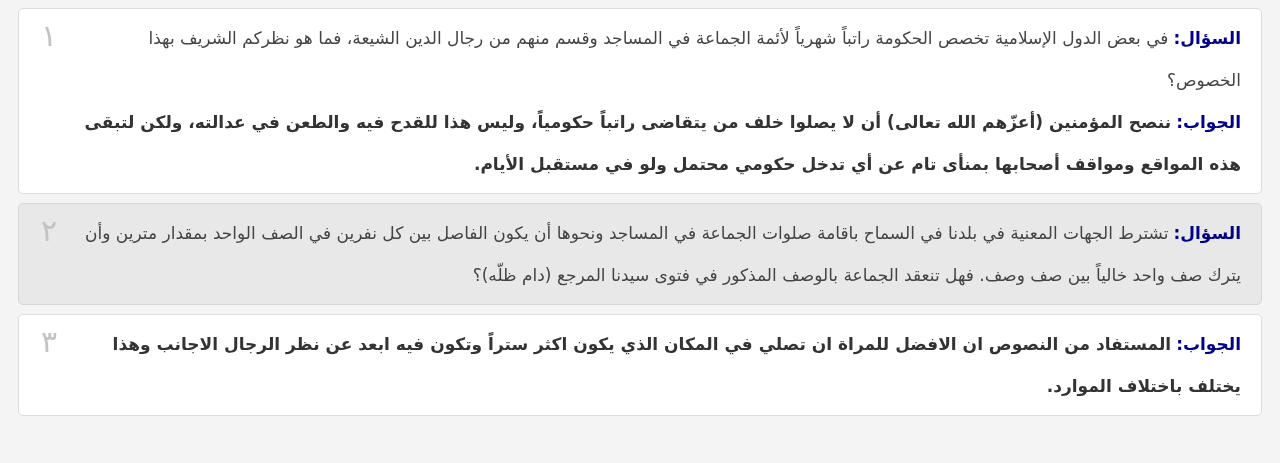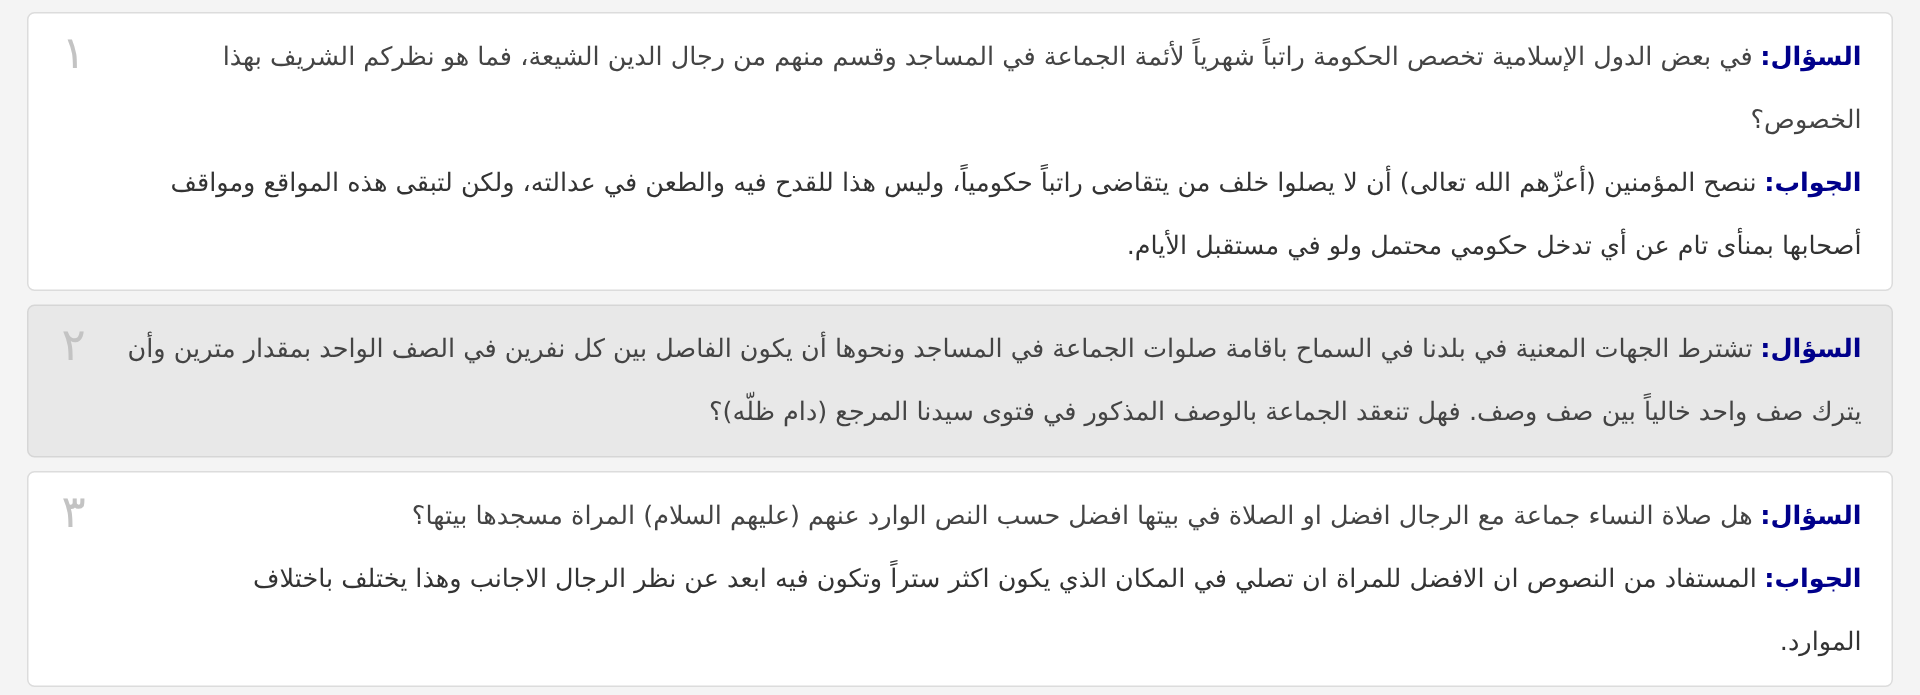--- a/index.html
+++ b/index.html
@@ -37,37 +37,36 @@
     font-size: 17px;
     line-height: 42px;
   }
   .qa-label {
     color: #00008b;
     font-weight: bold;
     margin-inline-end: 5px;
     white-space: nowrap;
   }
   .q-text { color: #444444; font-weight: normal; }
-  .a-text { color: #333333; font-weight: normal; margin-left: 40px; }
+  .a-text { color: #333333; font-weight: bold; margin-left: 40px; }
 </style>
 </head>
 <body>
 
 <main>
 
   <section class="qa-box">
     <span class="qa-number">١</span>
     <p class="qa-line"><span class="qa-label">السؤال:</span><span class="q-text">في بعض الدول الإسلامية تخصص الحكومة راتباً شهرياً لأئمة الجماعة في المساجد وقسم منهم من رجال الدين الشيعة، فما هو نظركم الشريف بهذا الخصوص؟</span></p>
     <p class="qa-line"><span class="qa-label">الجواب:</span><span class="a-text">ننصح المؤمنين (أعزّهم الله تعالى) أن لا يصلوا خلف من يتقاضى راتباً حكومياً، وليس هذا للقدح فيه والطعن في عدالته، ولكن لتبقى هذه المواقع ومواقف أصحابها بمنأى تام عن أي تدخل حكومي محتمل ولو في مستقبل الأيام.</span></p>
   </section>
 
   <section class="qa-box alt">
     <span class="qa-number">٢</span>
     <p class="qa-line"><span class="qa-label">السؤال:</span><span class="q-text">تشترط الجهات المعنية في بلدنا في السماح باقامة صلوات الجماعة في المساجد ونحوها أن يكون الفاصل بين كل نفرين في الصف الواحد بمقدار مترين وأن يترك صف واحد خالياً بين صف وصف. فهل تنعقد الجماعة بالوصف المذكور في فتوى سيدنا المرجع (دام ظلّه)؟</span></p>
   </section>
 
   <section class="qa-box">
     <span class="qa-number">٣</span>
-    <p class="qa-line"><span class="qa-label">السؤال:</span><span class="q-text">هل صلاة النساء جماعة مع الرجال افضل او الصلاة في بيتها افضل حسب النص الوارد عنهم (عليهم السلام) المراة مسجدها بيتها؟</span></p>
     <p class="qa-line"><span class="qa-label">الجواب:</span><span class="a-text">المستفاد من النصوص ان الافضل للمراة ان تصلي في المكان الذي يكون اكثر ستراً وتكون فيه ابعد عن نظر الرجال الاجانب وهذا يختلف باختلاف الموارد.</span></p>
   </section>
 
 </main>
 
 </body></html>

